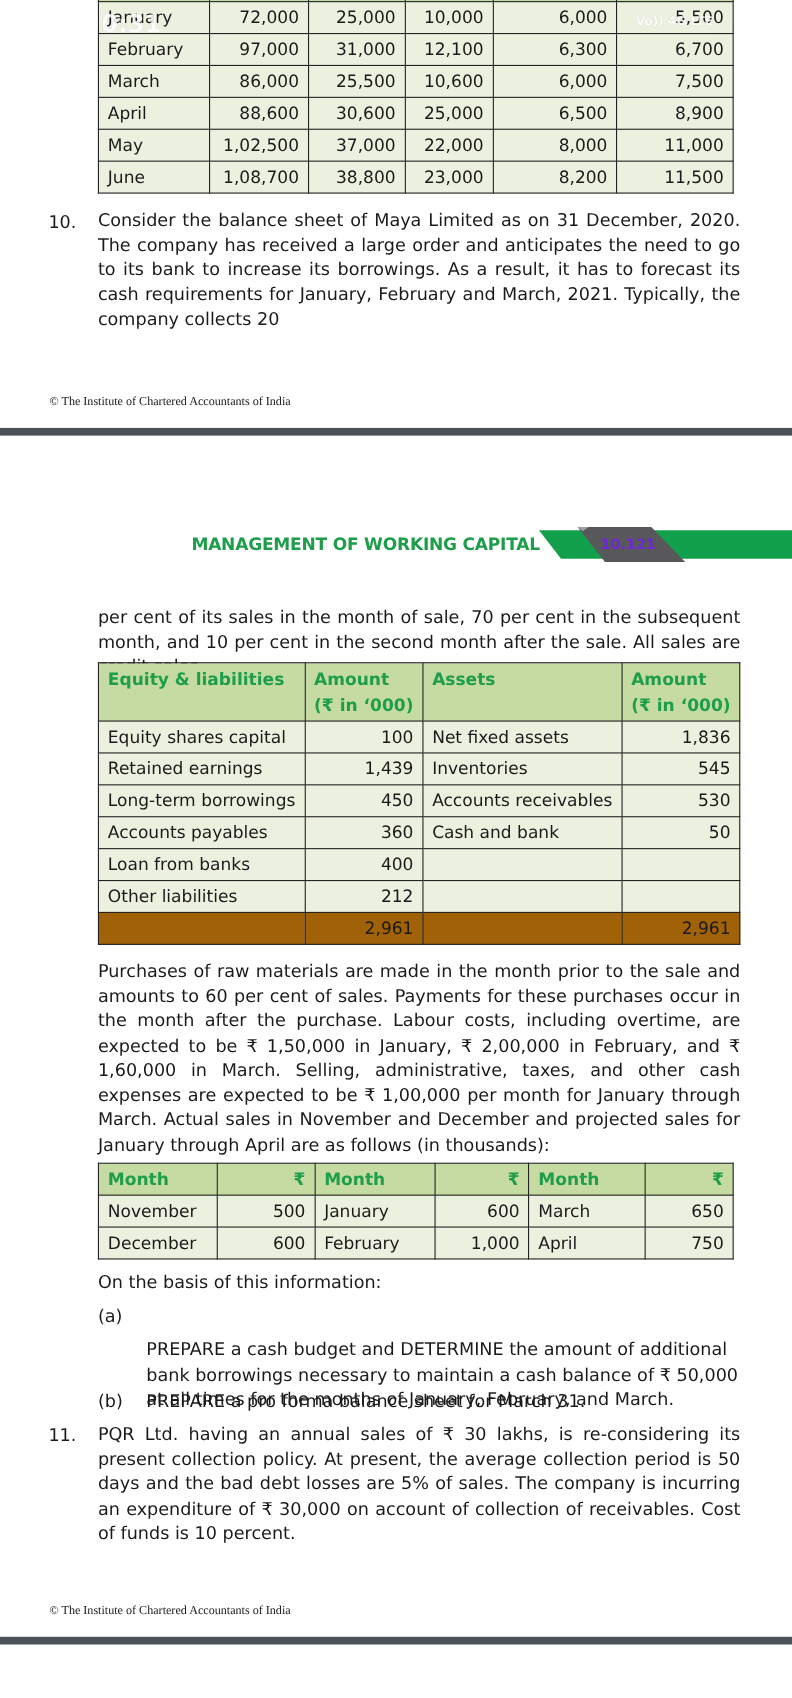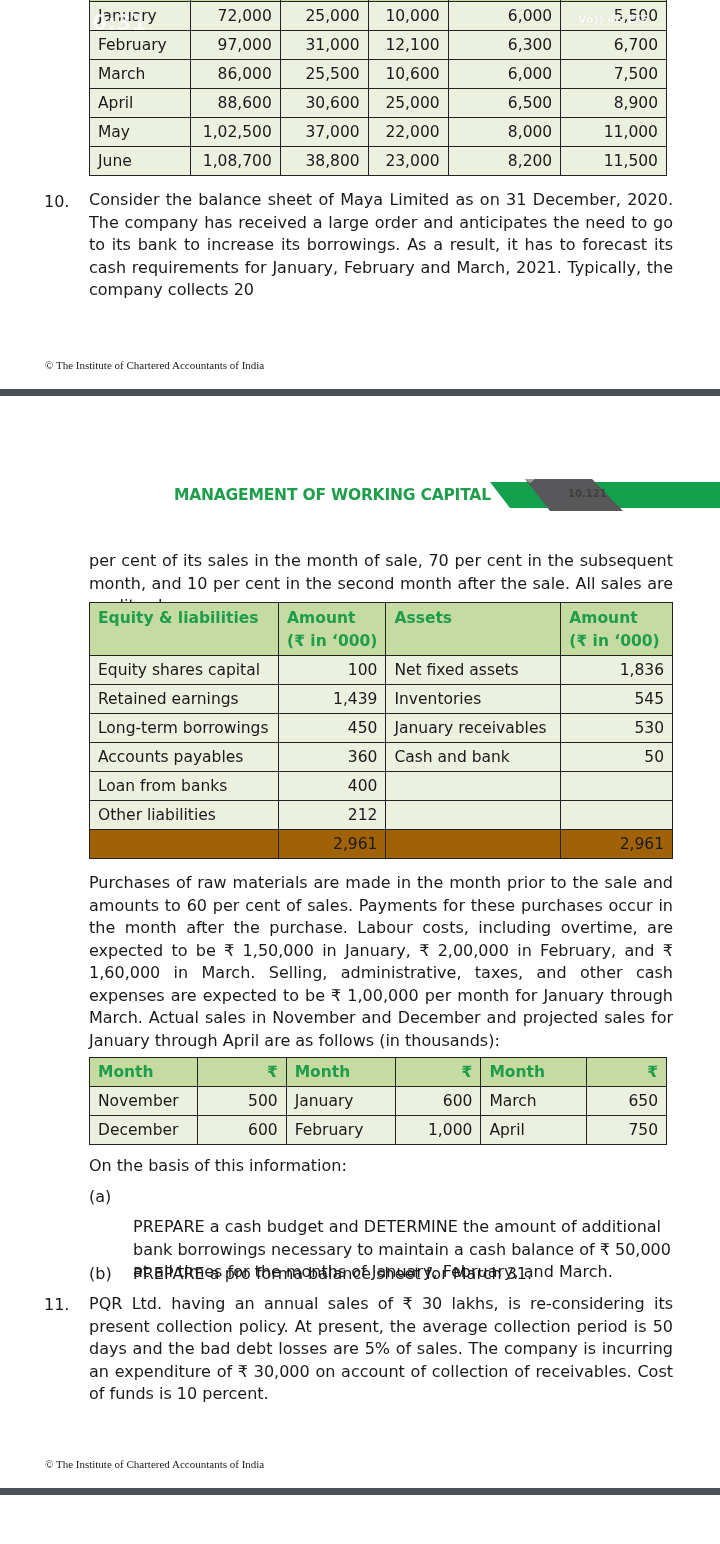--- a/index.html
+++ b/index.html
@@ -29,21 +29,21 @@
                  background: rgba(170,170,170,.8); color:#fff; font-size: 11px; text-align:center; line-height: 14px; font-weight:bold; opacity:.9;}
 
   .para { font-size: 16px; line-height: 22.5px; text-align: justify; }
   .qnum { font-size: 16px; }
   .footer { font-family: "Liberation Serif", serif; font-weight: normal; font-size: 11px; margin-top: 23px; }
   .divider { left: 0; width: 720px; height: 7px; background: #4b5257; }
 
   
   #hdr-title { left: 174px; top: 486px; font-size: 15.5px; font-weight: bold; color: #1e9e4a; letter-spacing: -0.2px; }
   #hdr-band { left: 490px; top: 479px; width: 230px; height: 32px; }
-  #hdr-page { left: 568px; top: 488px; font-size: 10px; font-weight: bold; color: #404040; z-index: 3; }
+  #hdr-page { left: 546px; top: 488px; font-size: 13px; font-weight: bold; color: #6d28d9; z-index: 3; }
 
   
   #t2 { left: 89px; top: 602px; width: 584px; }
   #t2 .hdr td { vertical-align: top; padding-top: 4px; height: 48px; line-height: 23px; font-size: 15.5px; }
   #t2 .body-row td, #t2 .white-row td { height: 28px; line-height: 28px; }
 
   
   #t3 { left: 89px; top: 1057px; width: 578px; }
   #t3 td { height: 28px; line-height: 28px; }
 
@@ -167,21 +167,21 @@
       </tr>
       <tr class="body-row">
         <td>Retained earnings</td>
         <td class="num">1,439</td>
         <td>Inventories</td>
         <td class="num">545</td>
       </tr>
       <tr class="body-row">
         <td>Long-term borrowings</td>
         <td class="num">450</td>
-        <td>January receivables</td>
+        <td>Accounts receivables</td>
         <td class="num">530</td>
       </tr>
       <tr class="body-row">
         <td>Accounts payables</td>
         <td class="num">360</td>
         <td>Cash and bank</td>
         <td class="num">50</td>
       </tr>
       <tr class="body-row">
         <td>Loan from banks</td>

